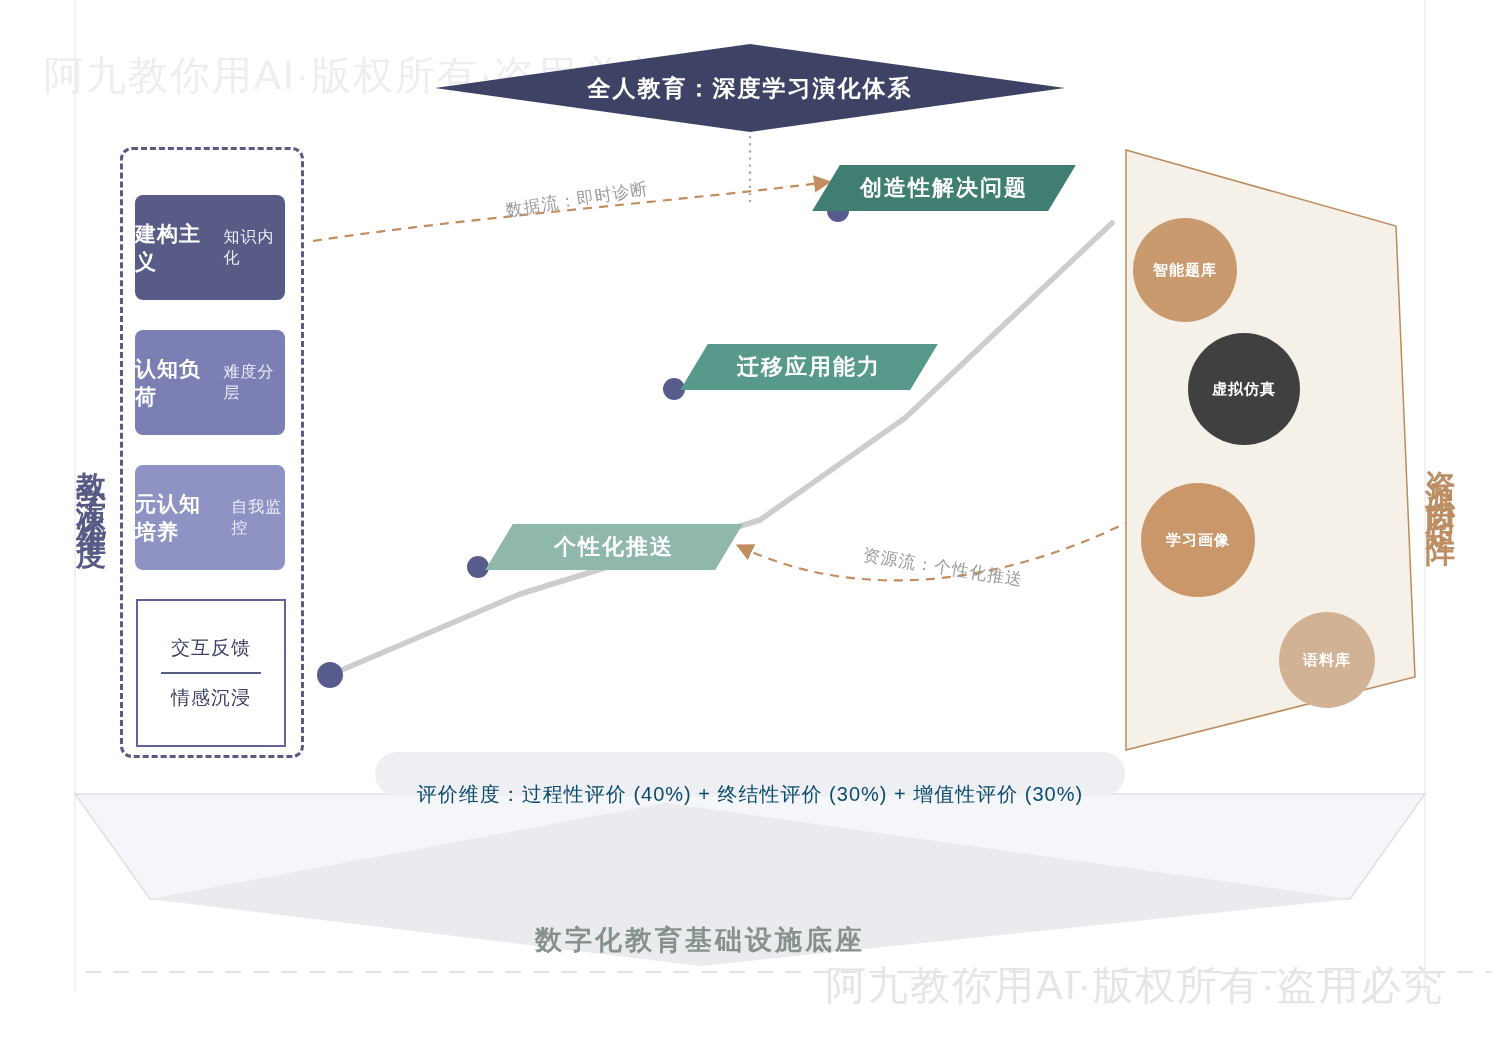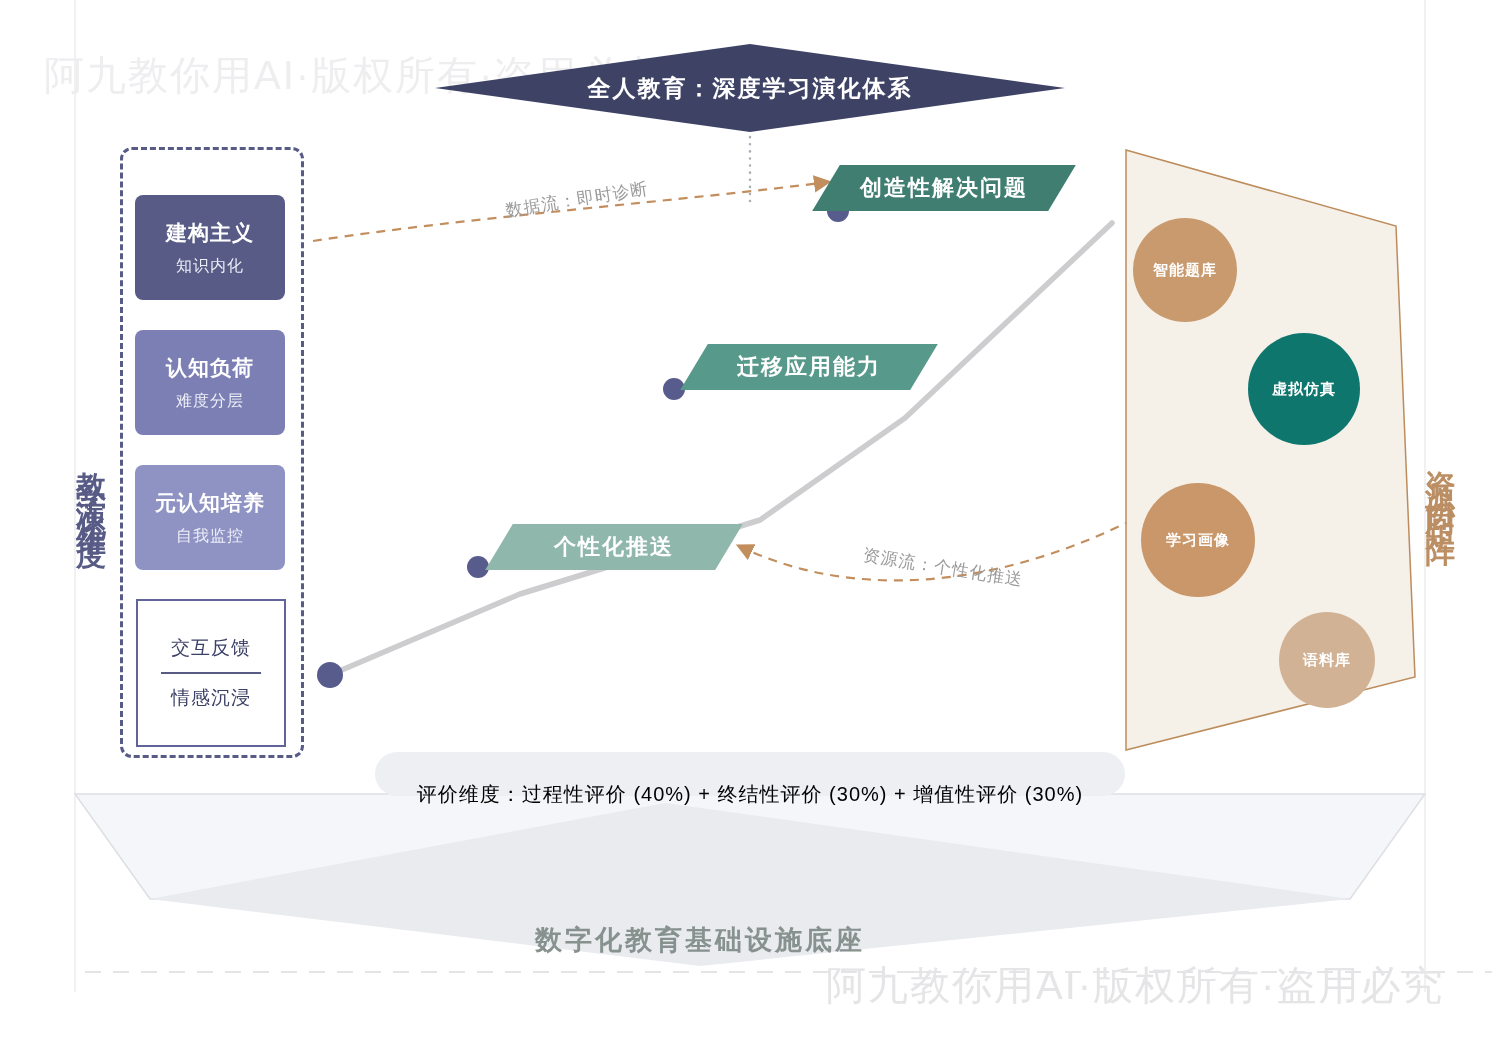--- a/index.html
+++ b/index.html
@@ -12,21 +12,21 @@
   svg.lines{position:absolute;left:0;top:0;z-index:1;}
   .hlayer{position:absolute;left:0;top:0;width:100%;height:100%;z-index:2;pointer-events:none;}
 
   
   .diamond{position:absolute;left:435px;top:44px;width:630px;height:88px;background:#3e4366;
     clip-path:polygon(50% 0,100% 50%,50% 100%,0 50%);display:flex;align-items:center;justify-content:center;}
   .diamond span{color:#fff;font-size:23px;font-weight:700;letter-spacing:2px;}
 
   
   .dim-panel{position:absolute;left:120px;top:147px;width:178px;height:605px;border:3px dashed #575b86;border-radius:12px;}
-  .mbox{position:absolute;left:135px;width:150px;height:105px;border-radius:8px;display:flex;flex-direction:column;
+  .mbox{position:absolute;left:135px;width:150px;height:105px;border-radius:8px;display:flex;
     align-items:center;justify-content:center;gap:9px;}
   .mbox .t{color:#ffffff;font-size:21px;font-weight:700;letter-spacing:1px;}
   .mbox .s{color:#eceef8;font-size:16px;letter-spacing:1px;}
   .mbox.b1{top:195px;background:#575b86;}
   .mbox.b2{top:330px;background:#7b7fb3;}
   .mbox.b3{top:465px;background:#8f93c4;}
   .fbox{position:absolute;left:136px;top:599px;width:146px;height:144px;background:#fff;border:2px solid #60649a;
     display:flex;flex-direction:column;align-items:center;justify-content:center;}
   .fbox span{color:#3b4066;font-size:19px;font-weight:500;letter-spacing:1px;font-family:Liberation Serif, serif;}
   .fbox .divider{width:100px;border-top:2px solid #575b86;margin:11px 0;}
@@ -50,28 +50,28 @@
 
   
   .flow-label{position:absolute;color:#9b9b9b;font-size:17px;font-weight:500;white-space:nowrap;letter-spacing:1px;}
   .flow-label.data{left:505px;top:188px;transform:rotate(-9deg);}
   .flow-label.resource{left:862px;top:556px;transform:rotate(9deg);}
 
   
   .rc{position:absolute;border-radius:50%;display:flex;align-items:center;justify-content:center;}
   .rc span{color:#fff;font-size:15px;font-weight:600;letter-spacing:1px;}
   .rc.c1{left:1133px;top:218px;width:104px;height:104px;background:#c99a6e;}
-  .rc.c2{left:1248px;top:333px;width:112px;height:112px;background:#0f766e;}
+  .rc.c2{left:1188px;top:333px;width:112px;height:112px;background:#404040;}
   .rc.c3{left:1141px;top:483px;width:114px;height:114px;background:#c9976a;}
   .rc.c4{left:1279px;top:612px;width:96px;height:96px;background:#d2b295;}
 
   
   .pill{position:absolute;left:375px;top:752px;width:750px;height:44px;border-radius:22px;background:#edeff3;
     display:flex;align-items:center;justify-content:center;}
-  .pill span{color:#000000;font-size:20px;font-weight:500;letter-spacing:1px;margin-top:41px;}
+  .pill span{color:#0c4a6e;font-size:20px;font-weight:500;letter-spacing:1px;margin-top:41px;}
 
   
   .foundation{position:absolute;left:400px;top:922px;width:600px;text-align:center;color:#87928e;
     font-size:27px;font-weight:700;letter-spacing:3px;}
 </style>
 </head>
 <body>
 
 <div id="canvas">
 

